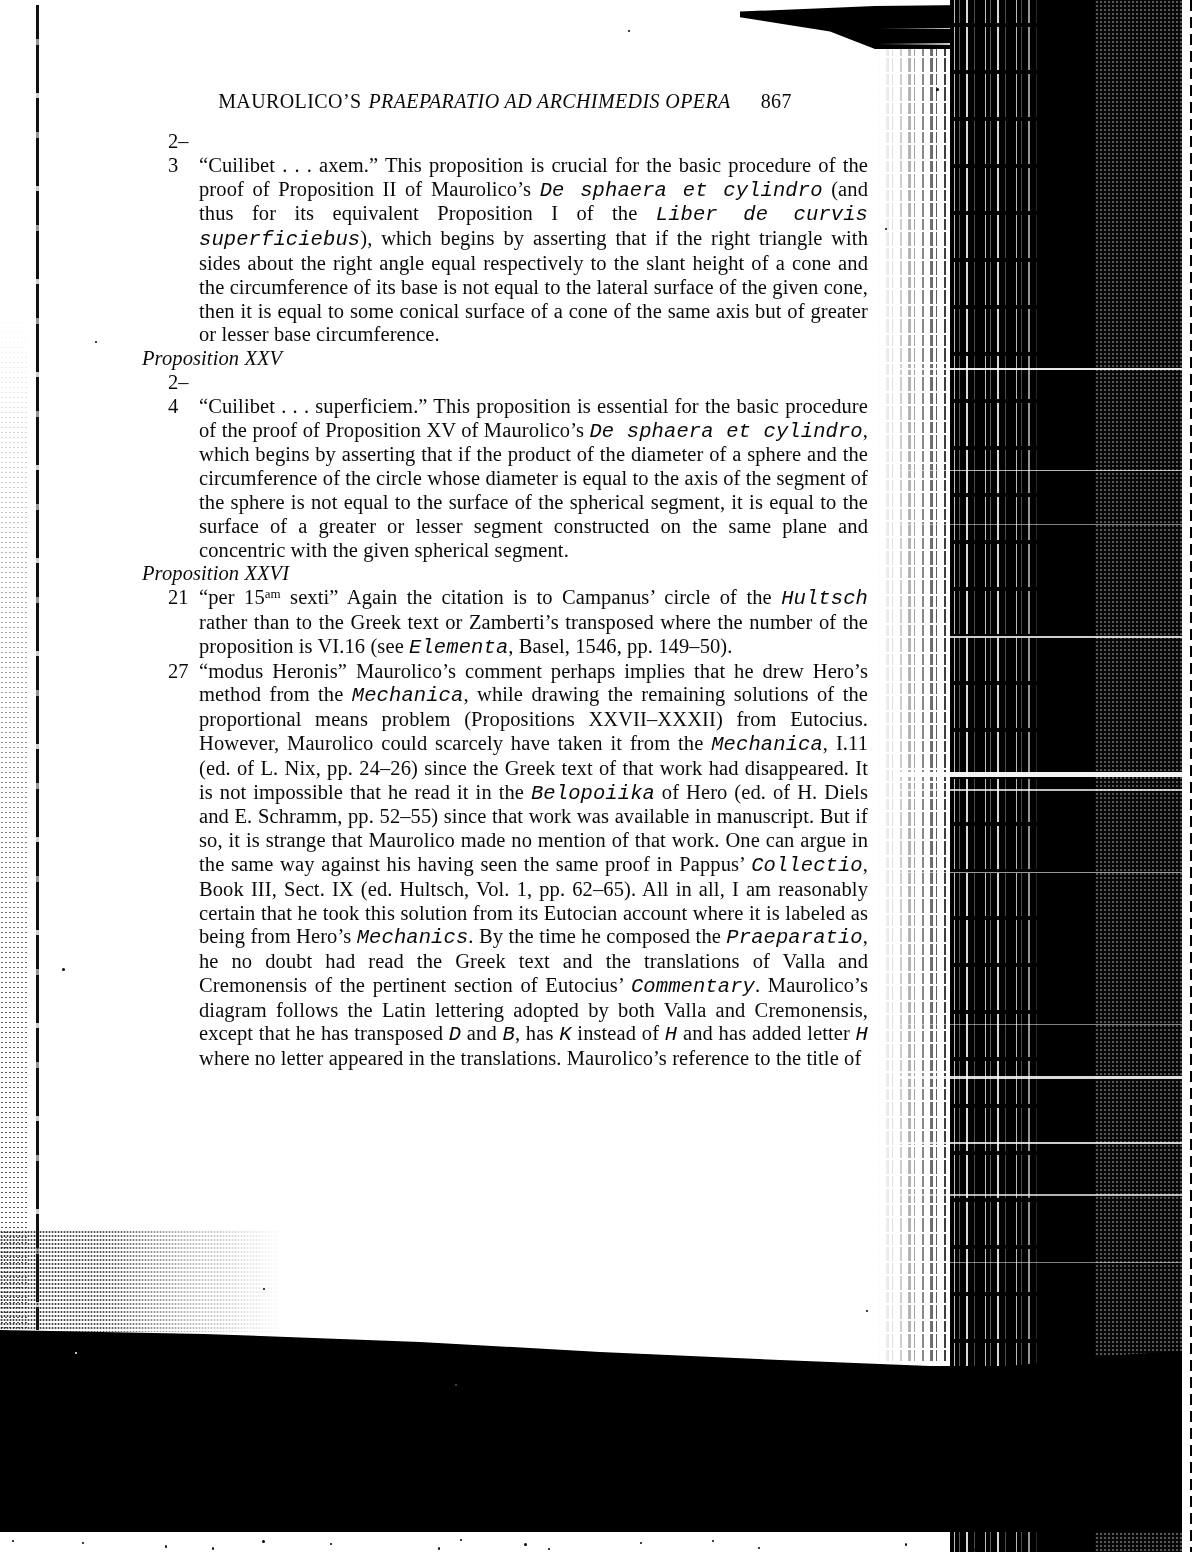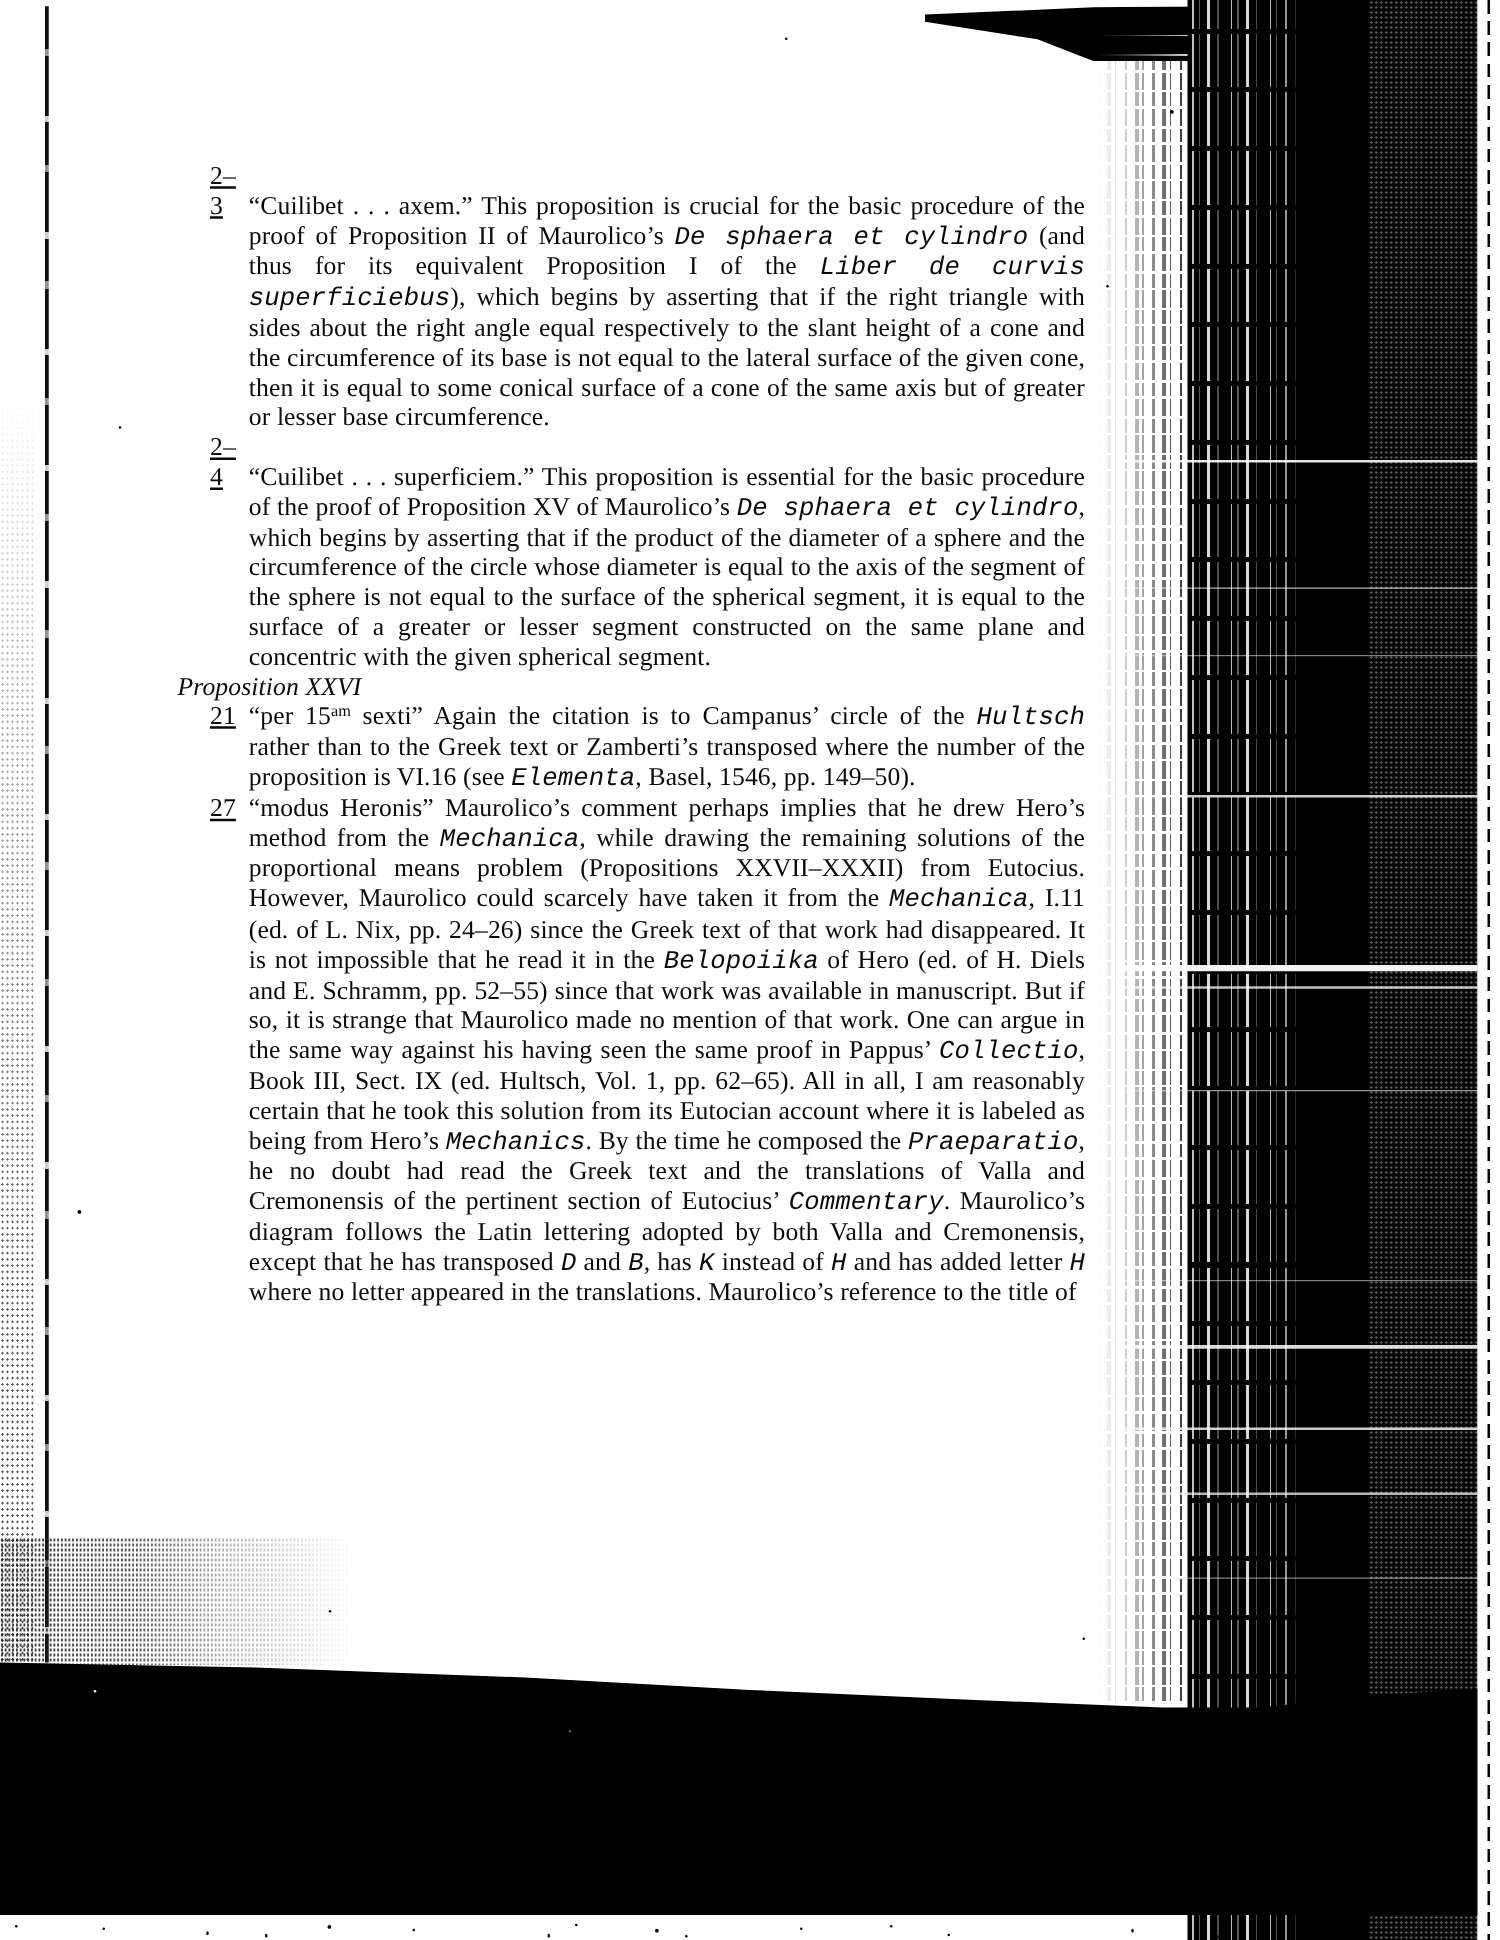--- a/index.html
+++ b/index.html
@@ -32,21 +32,20 @@
     font-size:20.5px;line-height:23.8px;
   }
   .note{
     margin:0;
     padding-left:57px;text-indent:-31px;
     text-align:justify;
   }
   .nlabel{
     display:inline-block;width:31px;text-indent:0;
     text-align:left;
-    text-decoration:underline;
   }
   .nbody i{font-style:italic;font-family:Liberation Mono, monospace;}
   .nbody sup{font-size:13px;line-height:0;vertical-align:6px;letter-spacing:0;}
   
   .artifact{position:absolute;pointer-events:none;}
   #left-rule{
     left:36px;top:5px;width:3px;height:1325px;
     background:repeating-linear-gradient(180deg,
       #101010 0 34px, rgba(16,16,16,.45) 34px 40px,
       #101010 40px 88px, rgba(16,16,16,.2) 88px 93px);
@@ -111,25 +110,31 @@
     left:0;top:1325px;width:1200px;height:207px;background:#000;
     clip-path:polygon(0 2.4%, 17% 4.3%, 35% 8.2%, 50% 13%, 65% 16.9%, 77.5% 19.8%, 84% 19.8%, 92% 15%, 100% 12%, 100% 100%, 0 100%);
   }
   .dust{position:absolute;background:#000;border-radius:50%;}
 </style>
 </head>
 <body>
 
 <div id="stage">
 
+  <div class="running-head">
+    <span class="author">MAUROLICO’S</span>
+    <span class="booktitle">PRAEPARATIO AD ARCHIMEDIS OPERA</span>
+    <span class="pageno">867</span>
+  </div>
 
   <div id="content">
 
     <p class="note"><span class="nlabel">2–3</span><span class="nbody"><span>“Cuilibet . . . axem.” This proposition is crucial for the basic procedure of the proof of Proposition II of Maurolico’s </span><i>De sphaera et cylindro</i><span> (and thus for its equivalent Proposition I of the </span><i>Liber de curvis superficiebus</i><span>), which begins by asserting that if the right triangle with sides about the right angle equal respectively to the slant height of a cone and the circumference of its base is not equal to the lateral surface of the given cone, then it is equal to some conical surface of a cone of the same axis but of greater or lesser base circumference.</span></span></p>
 
+    <h3 class="prop">Proposition XXV</h3>
     <p class="note"><span class="nlabel">2–4</span><span class="nbody"><span>“Cuilibet . . . superficiem.” This proposition is essential for the basic procedure of the proof of Proposition XV of Maurolico’s </span><i>De sphaera et cylindro</i><span>, which begins by asserting that if the product of the diameter of a sphere and the circumference of the circle whose diameter is equal to the axis of the segment of the sphere is not equal to the surface of the spherical segment, it is equal to the surface of a greater or lesser segment constructed on the same plane and concentric with the given spherical segment.</span></span></p>
 
     <h3 class="prop">Proposition XXVI</h3>
     <p class="note"><span class="nlabel">21</span><span class="nbody"><span>“per 15</span><sup>am</sup><span> sexti” Again the citation is to Campanus’ circle of the </span><i>Hultsch</i><span> rather than to the Greek text or Zamberti’s transposed where the number of the proposition is VI.16 (see </span><i>Elementa</i><span>, Basel, 1546, pp. 149–50).</span></span></p>
     <p class="note"><span class="nlabel">27</span><span class="nbody"><span>“modus Heronis” Maurolico’s comment perhaps implies that he drew Hero’s method from the </span><i>Mechanica</i><span>, while drawing the remaining solutions of the proportional means problem (Propositions XXVII–XXXII) from Eutocius. However, Maurolico could scarcely have taken it from the </span><i>Mechanica</i><span>, I.11 (ed. of L. Nix, pp. 24–26) since the Greek text of that work had disappeared. It is not impossible that he read it in the </span><i>Belopoiika</i><span> of Hero (ed. of H. Diels and E. Schramm, pp. 52–55) since that work was available in manuscript. But if so, it is strange that Maurolico made no mention of that work. One can argue in the same way against his having seen the same proof in Pappus’ </span><i>Collectio</i><span>, Book III, Sect. IX (ed. Hultsch, Vol. 1, pp. 62–65). All in all, I am reasonably certain that he took this solution from its Eutocian account where it is labeled as being from Hero’s </span><i>Mechanics</i><span>. By the time he composed the </span><i>Praeparatio</i><span>, he no doubt had read the Greek text and the translations of Valla and Cremonensis of the pertinent section of Eutocius’ </span><i>Commentary</i><span>. Maurolico’s diagram follows the Latin lettering adopted by both Valla and Cremonensis, except that he has transposed </span><i>D</i><span> and </span><i>B</i><span>, has </span><i>K</i><span> instead of </span><i>H</i><span> and has added letter </span><i>H</i><span> where no letter appeared in the translations. Maurolico’s reference to the title of</span></span></p>
 
   </div>
 
   <div class="artifact" id="left-rule"></div>
   <div class="artifact" id="left-noise"></div>

